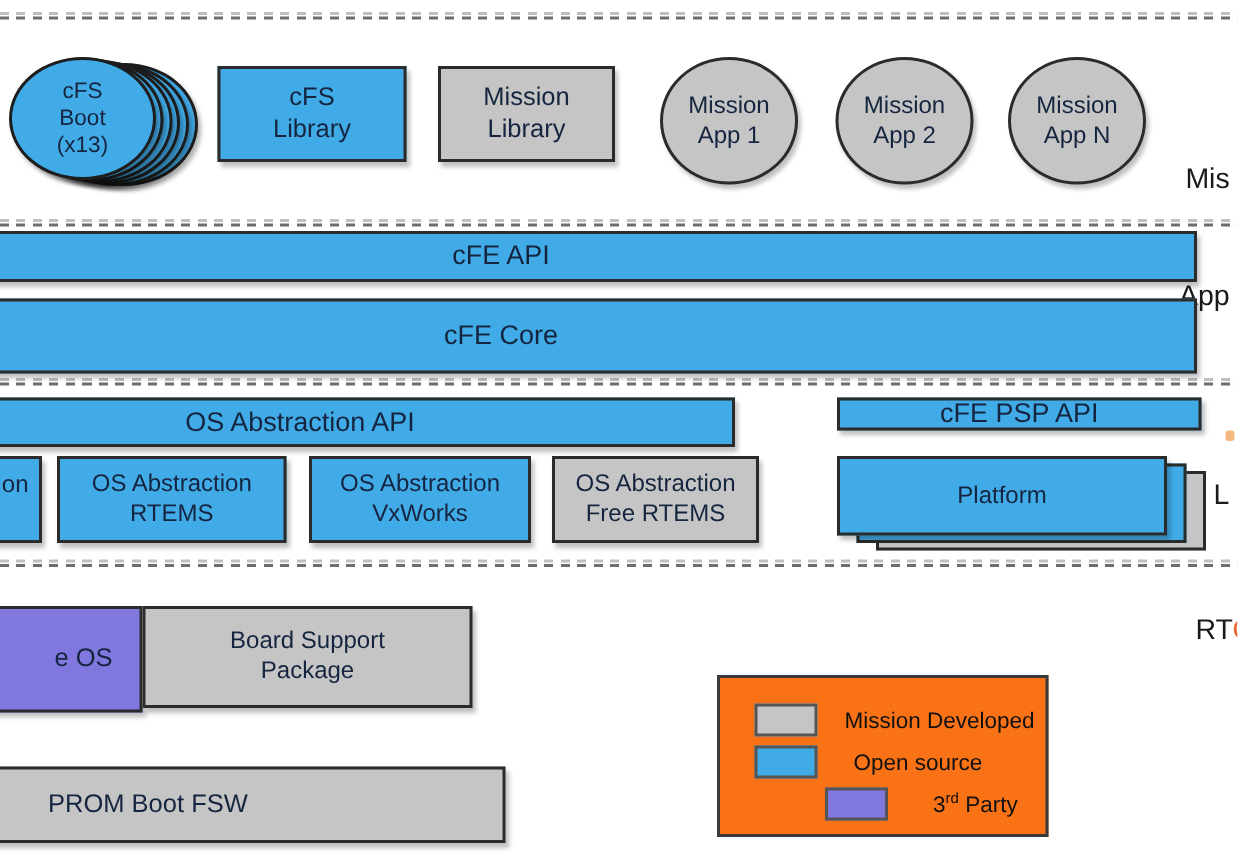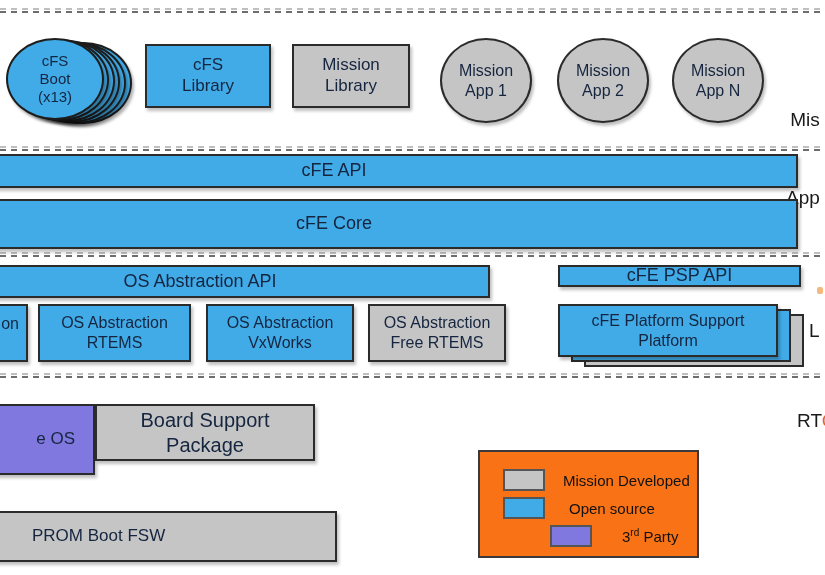--- a/index.html
+++ b/index.html
@@ -66,21 +66,21 @@
   .psp-back-gray{left:584px; top:314px; width:220px; height:53px; box-shadow:none;}
   .psp-back-blue{left:571px; top:309px; width:220px; height:53px; box-shadow:none;}
   .psp-front{left:558px; top:304px; width:220px; height:53px; font-size:16px;}
   .lbl-l{left:809px; top:320px; font-size:19px;}
   .orange-mark{position:absolute; left:817px; top:287px; width:6px; height:7px;
     background:#F4B97E; border-radius:2px;}
 
   
   .os3p{left:-60px; top:404px; width:155px; height:71px; font-size:17px;
         align-items:flex-end; padding-right:18px;}
-  .bsp{left:95px; top:404px; width:220px; height:57px; font-size:20px;}
+  .bsp{left:95px; top:404px; width:220px; height:68px; font-size:16px;}
   .lbl-rt{left:797px; top:410px; font-size:19px;}
   .lbl-rt .o-clip{color:#E8632A;}
   .prom{left:-40px; top:511px; width:377px; height:51px; font-size:17px;
         flex-direction:row; justify-content:flex-start; padding-left:70px;}
 
   
   .legend{position:absolute; left:478px; top:450px; width:221px; height:108px;
     background:#f97316; border:2px solid #3a3a3a; box-sizing:border-box;}
   .leg-row{position:absolute; left:0; display:flex; align-items:center;}
   .leg-row1{top:17px;} .leg-row2{top:45px;} .leg-row3{top:73px;padding-left:47px;}
@@ -168,21 +168,20 @@
     <span>VxWorks</span>
   </div>
   <div class="box grayf osbox os-frtos">
     <span>OS Abstraction</span>
     <span>Free RTEMS</span>
   </div>
 
   <div class="box grayf psp-back-gray"></div>
   <div class="box blue psp-back-blue"></div>
   <div class="box blue psp-front">
-    <span>cFE Platform Support</span>
     <span>Platform</span>
   </div>
 
   <div class="orange-mark"></div>
   <div class="lbl lbl-l">L</div>
 
   <div class="box purple os3p">
     <span>e OS</span>
   </div>
   <div class="box grayf bsp">

